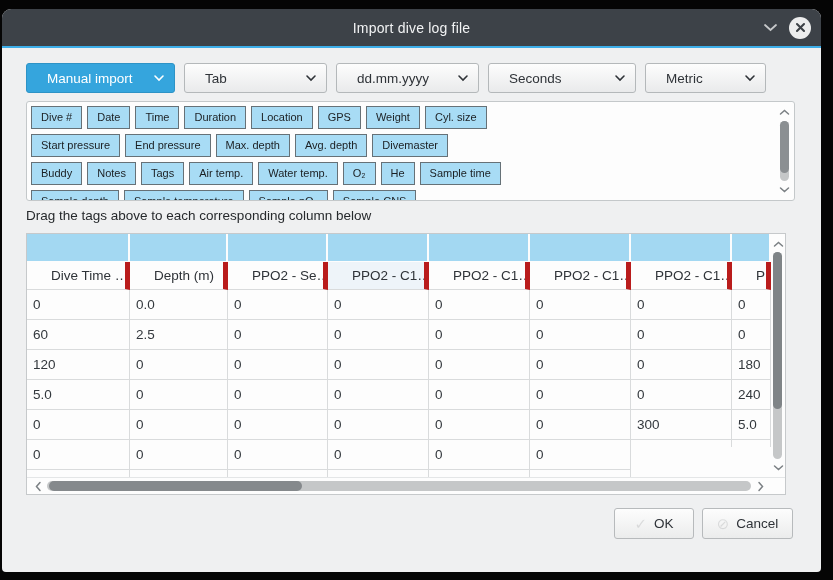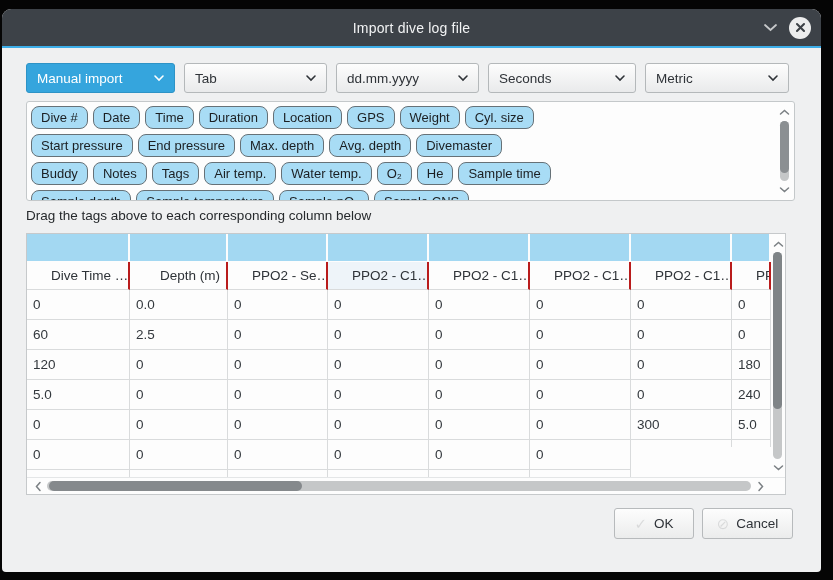--- a/index.html
+++ b/index.html
@@ -11,45 +11,45 @@
   .titlebar .title { color:#f2f3f4; font-size:14px; letter-spacing:.2px; }
   .tb-icons { position:absolute; right:10px; top:0; height:100%; display:flex; align-items:center; gap:11px; }
   .shade-ico { display:flex; align-items:center; cursor:pointer; }
   .close-btn { width:22px; height:22px; border-radius:50%; background:#eceded; display:flex; align-items:center; justify-content:center; cursor:pointer; }
   .accent { height:2px; background:#3daee9; }
   
   .body { padding-top:15px; }
   .combo-row { display:flex; margin-left:24px; gap:9px; }
   .combo { height:30px; border:1px solid #b4b8ba; border-radius:3px;
     background:linear-gradient(#fdfdfd,#e9eaeb); display:flex; align-items:center; justify-content:space-between;
-    padding:0 9px 0 10px; font-size:13.5px; color:#2f3338; cursor:pointer; }
+    padding:0 9px 0 20px; font-size:13.5px; color:#2f3338; cursor:pointer; }
   .combo .cv { display:flex; align-items:center; }
   .combo.primary { background:#35a5dd; border-color:#2d93c6; color:#fff; }
-  .c0{width:149px}.c1{width:143px}.c2{width:143px}.c3{width:148px}.c4{width:144px}
+  .c0{width:149px}.c1{width:143px}.c2{width:143px}.c3{width:148px}.c4{width:121px}
   
   .tag-area { position:relative; margin:8px 0 0 24px; width:769px; height:100px;
     background:#fdfdfd; border:1px solid #c4c8ca; border-radius:3px; overflow:hidden; }
   .tag-rows { padding:4px 20px 0 4px; }
   .tag-row { display:flex; gap:5px; margin-bottom:5px; }
-  .tag { background:#a8dcf5; border:1px solid #667177; border-radius:8px; height:23px;
-    line-height:21px; padding:0 9px; font-size:13px; color:#1b1f22; white-space:nowrap; cursor:grab; }
+  .tag { background:#a8dcf5; border:1px solid #667177; border-radius:0; height:23px;
+    line-height:21px; padding:0 9px; font-size:11px; color:#1b1f22; white-space:nowrap; cursor:grab; }
   .tagscroll { position:absolute; top:1px; right:2px; bottom:1px; width:15px; }
   .tagscroll .arr { position:absolute; left:1px; width:13px; height:13px; display:flex; align-items:center; justify-content:center; }
   .tagscroll .arr.up{top:3px}.tagscroll .arr.dn{bottom:3px}
   .tagscroll .track { position:absolute; left:3px; top:18px; bottom:18px; width:9px; border-radius:5px; background:#c5c7c8; }
   .tagscroll .thumb { position:absolute; left:0; top:0; width:9px; height:52px; border-radius:5px; background:#8b8f92; }
   
   .instruction { margin:7px 8px 0 24px; font-size:13.5px; color:#26292c; height:19px; }
   
   .table-frame { margin:6px 0 0 24px; width:760px; background:#fdfdfd; border:1px solid #c6c9cb; position:relative; }
   .grid-wrap { display:flex; }
   .grid { display:grid; grid-template-columns:103px 98px 100px 101px 101px 101px 101px 39px; width:744px; overflow:hidden; }
   .dcell { height:28px; background:#a3d8f2; border-right:2px solid #fdfdfd; border-bottom:1px solid #fdfdfd; cursor:pointer; }
   .hcell { height:28px; line-height:27px; padding-left:24px; font-size:13.5px; color:#2f3338;
-    border-right:2px solid #b91c1c; border-bottom:1px solid #d9dbdc; white-space:nowrap; overflow:hidden; background:#fdfdfd;text-align:center; }
+    border-right:5px solid #b91c1c; border-bottom:1px solid #d9dbdc; white-space:nowrap; overflow:hidden; background:#fdfdfd; }
   .hcell.hl { background:#eef4f9; }
   .cell { height:30px; line-height:29px; padding-left:6px; font-size:13.5px; color:#33383d;
     border-right:1px solid #d9dbdc; border-bottom:1px solid #d9dbdc; white-space:nowrap; overflow:hidden; }
   .fcell { height:7px; border-right:1px solid #d9dbdc; }
   
   .tv { position:relative; width:14px; }
   .tv .arr { position:absolute; left:0; width:14px; height:12px; display:flex; align-items:center; justify-content:center; }
   .tv .arr.up{top:4px}.tv .arr.dn{bottom:4px}
   .tv .track { position:absolute; left:2px; top:18px; bottom:18px; width:9px; border-radius:5px; background:#c5c7c8; }
   .tv .thumb { position:absolute; left:0; top:0; width:9px; height:76%; border-radius:5px; background:#7f8487; }

